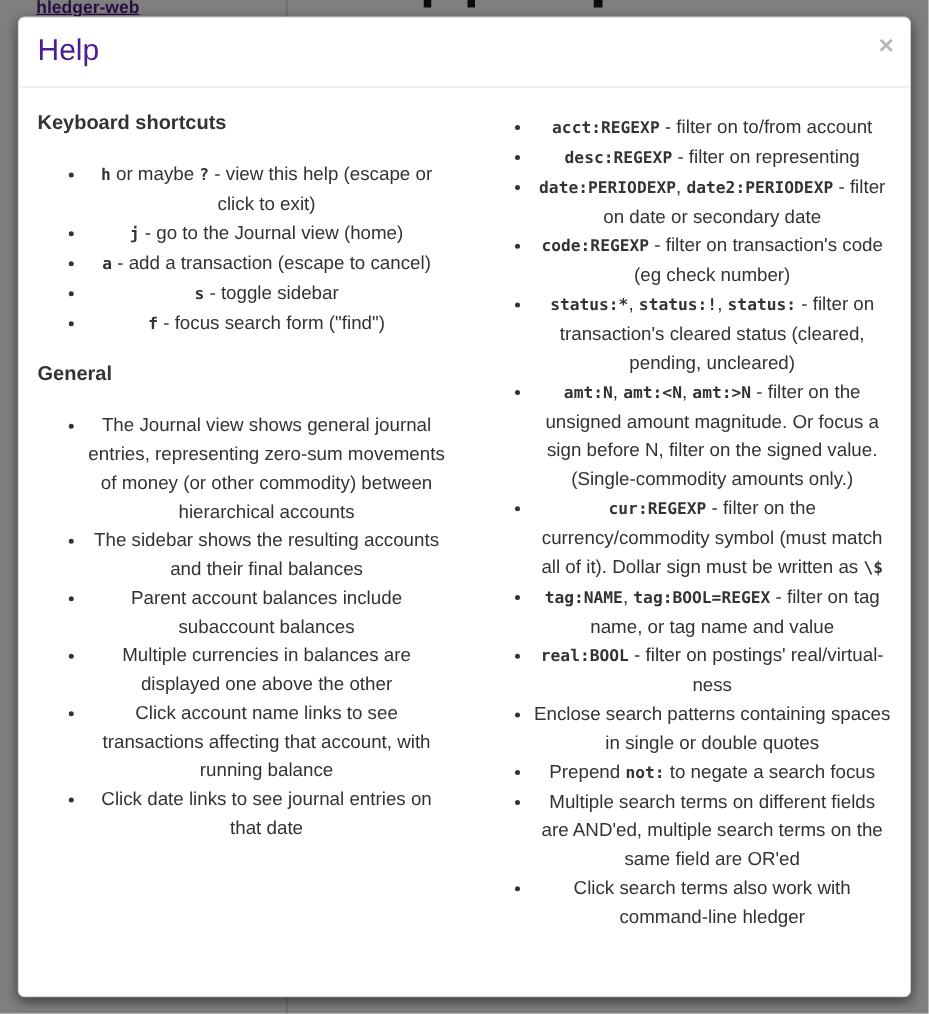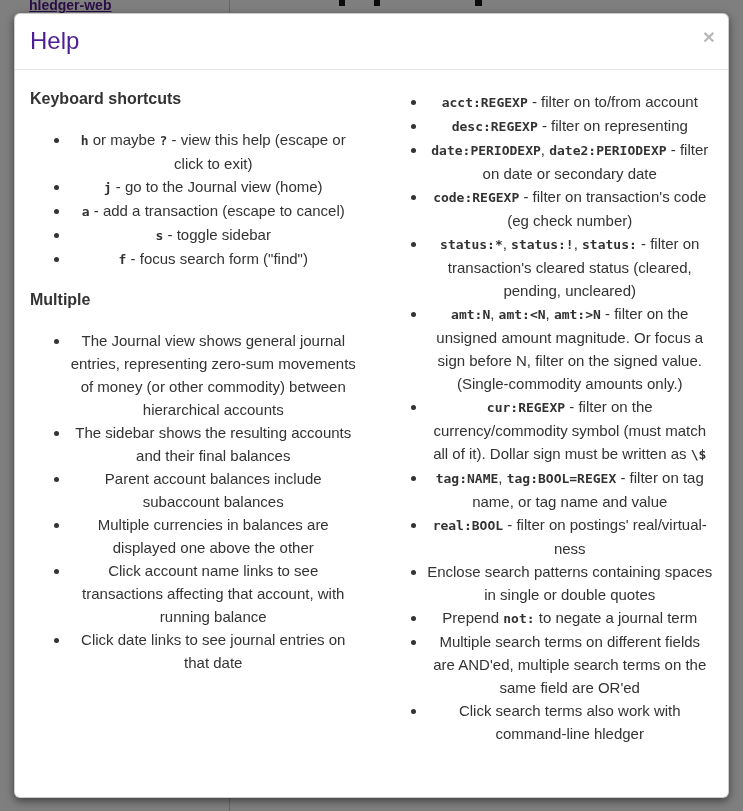--- a/index.html
+++ b/index.html
@@ -108,21 +108,21 @@
   <div class="modal-body">
     <div class="help-col">
         <div class="sec-heading">Keyboard shortcuts</div>
         <ul>
           <li><code>h</code><span> or maybe </span><code>?</code><span> - view this help (escape or click to exit)</span></li>
           <li><code>j</code><span> - go to the Journal view (home)</span></li>
           <li><code>a</code><span> - add a transaction (escape to cancel)</span></li>
           <li><code>s</code><span> - toggle sidebar</span></li>
           <li><code>f</code><span> - focus search form ("find")</span></li>
         </ul>
-        <div class="sec-heading">Multiple</div>
+        <div class="sec-heading">General</div>
         <ul>
           <li><span>The Journal view shows general journal entries, representing zero-sum movements of money (or other commodity) between hierarchical accounts</span></li>
           <li><span>The sidebar shows the resulting accounts and their final balances</span></li>
           <li><span>Parent account balances include subaccount balances</span></li>
           <li><span>Multiple currencies in balances are displayed one above the other</span></li>
           <li><span>Click account name links to see transactions affecting that account, with running balance</span></li>
           <li><span>Click date links to see journal entries on that date</span></li>
         </ul>
       </div>
     <div class="help-col">
@@ -130,19 +130,19 @@
           <li><code>acct:REGEXP</code><span> - filter on to/from account</span></li>
           <li><code>desc:REGEXP</code><span> - filter on representing</span></li>
           <li><code>date:PERIODEXP</code><span>, </span><code>date2:PERIODEXP</code><span> - filter on date or secondary date</span></li>
           <li><code>code:REGEXP</code><span> - filter on transaction's code (eg check number)</span></li>
           <li><code>status:*</code><span>, </span><code>status:!</code><span>, </span><code>status:</code><span> - filter on transaction's cleared status (cleared, pending, uncleared)</span></li>
           <li><code>amt:N</code><span>, </span><code>amt:&lt;N</code><span>, </span><code>amt:&gt;N</code><span> - filter on the unsigned amount magnitude. Or focus a sign before N, filter on the signed value. (Single-commodity amounts only.)</span></li>
           <li><code>cur:REGEXP</code><span> - filter on the currency/commodity symbol (must match all of it). Dollar sign must be written as </span><code>\$</code></li>
           <li><code>tag:NAME</code><span>, </span><code>tag:BOOL=REGEX</code><span> - filter on tag name, or tag name and value</span></li>
           <li><code>real:BOOL</code><span> - filter on postings' real/virtual-ness</span></li>
           <li><span>Enclose search patterns containing spaces in single or double quotes</span></li>
-          <li><span>Prepend </span><code>not:</code><span> to negate a journal term</span></li>
+          <li><span>Prepend </span><code>not:</code><span> to negate a search focus</span></li>
           <li><span>Multiple search terms on different fields are AND'ed, multiple search terms on the same field are OR'ed</span></li>
           <li><span>Click search terms also work with command-line hledger</span></li>
         </ul>
       </div>
   </div>
 </div>
 
 </body></html>

